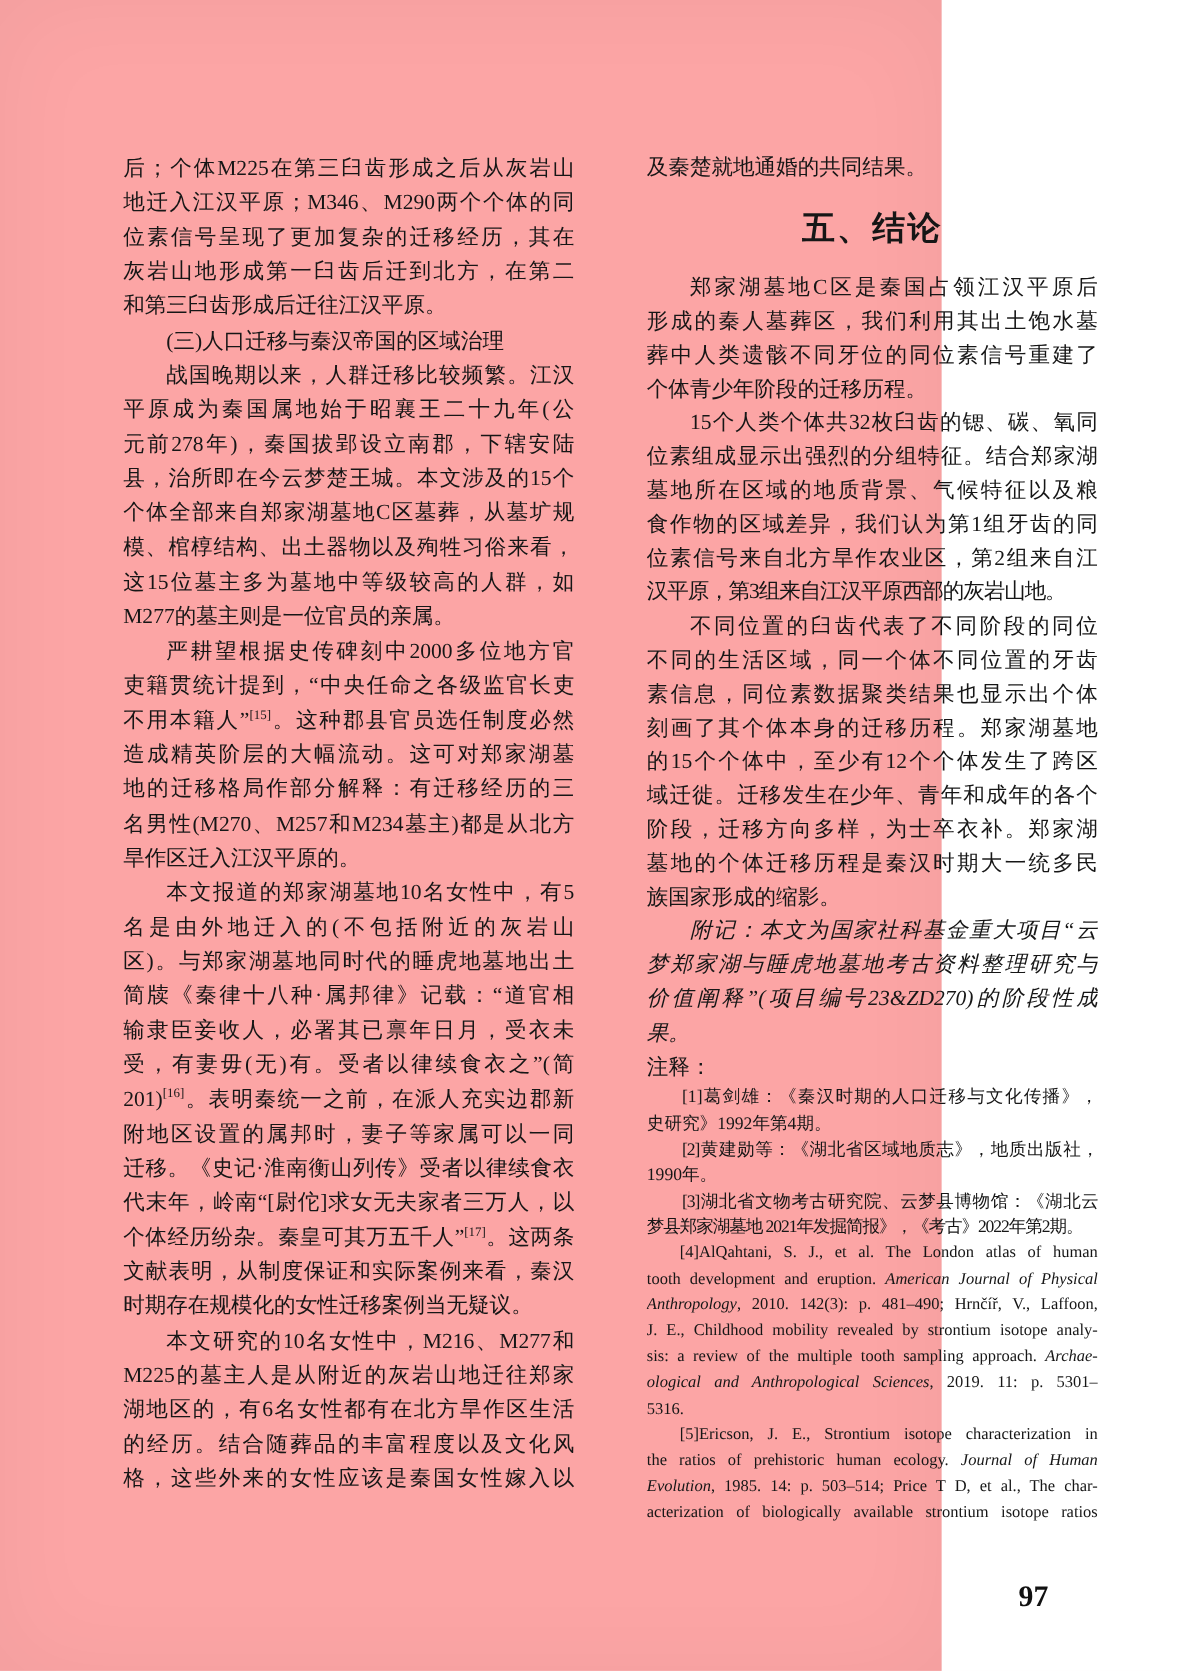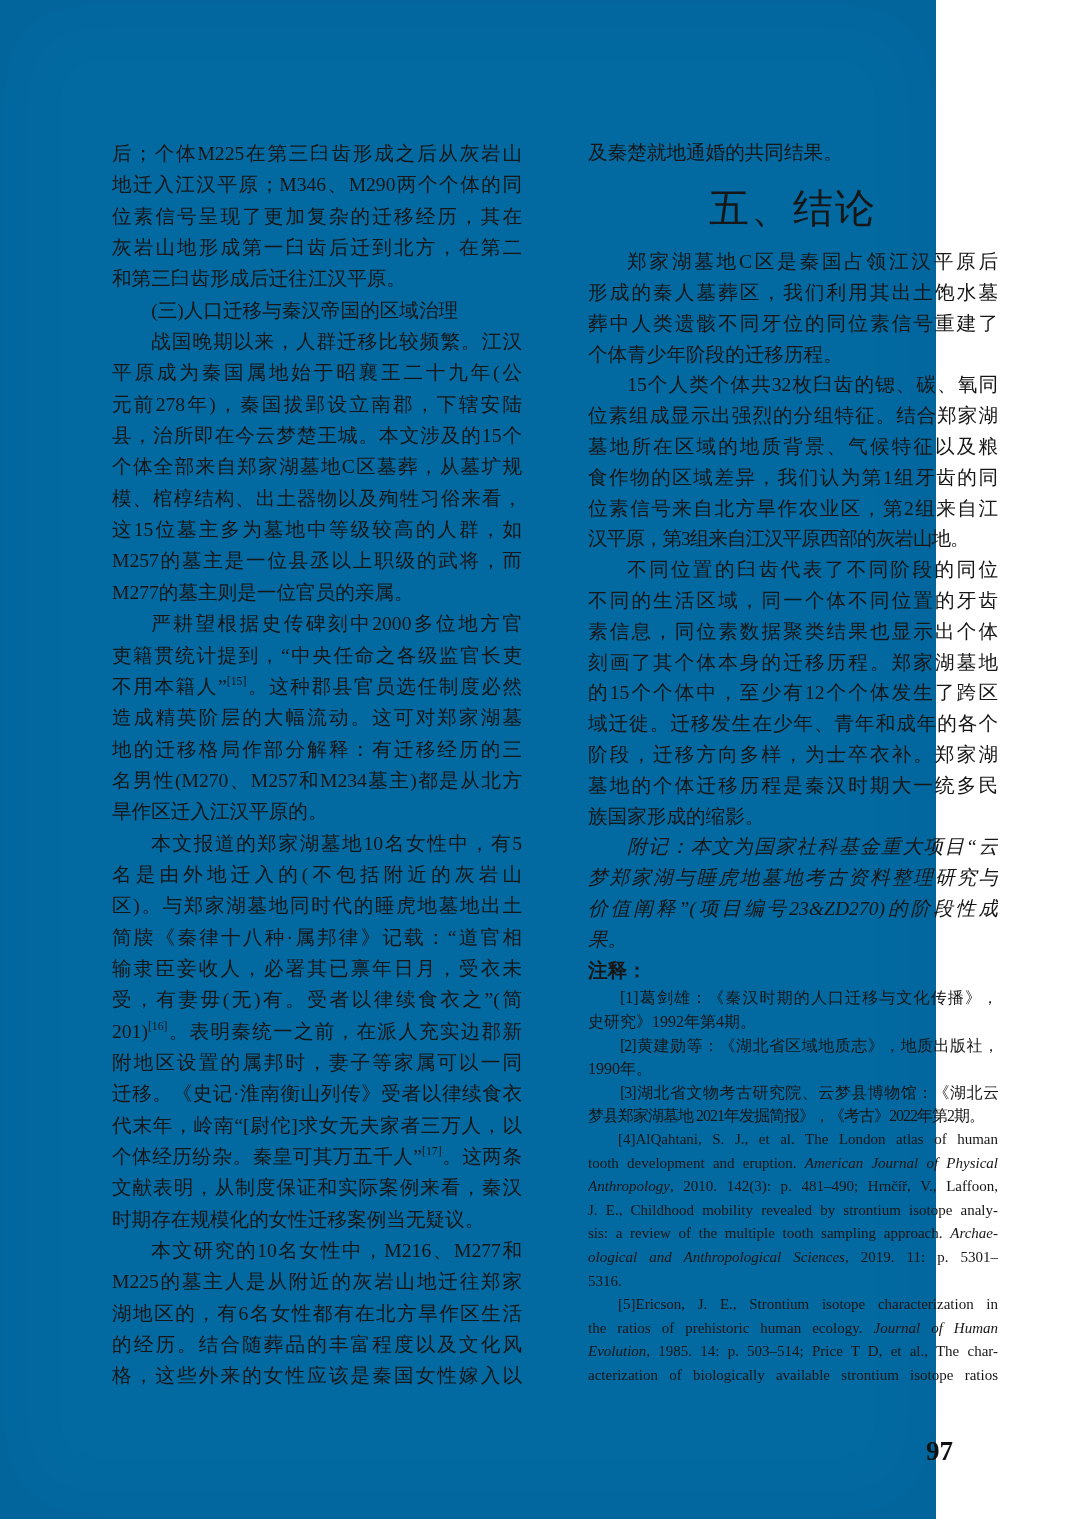--- a/index.html
+++ b/index.html
@@ -3,22 +3,22 @@
 <meta charset="utf-8">
 <style>
   html, body {
     margin: 0; padding: 0;
     width: 1080px; height: 1519px;
     background: #ffffff;
     overflow: hidden;
   }
   .page {
     position: relative;
-    width: 936px; height: 1519px;
-    background: #0369a1;
+    width: 856px; height: 1519px;
+    background: #fca5a5;
     box-shadow: inset 0 0 90px rgba(0,0,0,0.045);
     font-family: "Liberation Serif", "DejaVu Serif", serif;
     color: #161616;
   }
   .col {
     position: absolute;
     top: 138px;
     width: 410px;
   }
   .col-left  { left: 112px; }
@@ -31,27 +31,27 @@
     overflow: hidden;
   }
   .col-left  .line { line-height: 31.35px; height: 31.35px; }
   .col-right .line { line-height: 30.8px;  height: 30.8px;  }
 
   .line.end { text-align-last: left; }
   .line.ind { text-indent: 2em; }
 
   .col-right .line.heading {
     height: 78.5px; line-height: 78.5px;
-    font-size: 40px; font-weight: 400;
+    font-size: 30px; font-weight: 700;
     font-family: "Liberation Sans", "DejaVu Sans", sans-serif;
     text-align: right; text-align-last: center;
     letter-spacing: 2px;
   }
   .line.kai   { font-style: italic; }
-  .line.notes { font-weight: 700; }
+  .line.notes { font-weight: 400; }
 
   .col-right .line.fn-cn,
   .col-right .line.fn-en { line-height: 23.6px; height: 23.6px; }
   .line.fn-cn { font-size: 16px; }
   .line.fn-en { font-size: 15px; }
   .line.tight { letter-spacing: -1px; }
 
   .line sup {
     font-size: 60%;
     vertical-align: super;
@@ -78,21 +78,20 @@
       <div class="line"><span>灰岩山地形成第一臼齿后迁到北方，在第二</span></div>
       <div class="line end"><span>和第三臼齿形成后迁往江汉平原。</span></div>
       <div class="line ind end"><span>(三)人口迁移与秦汉帝国的区域治理</span></div>
       <div class="line ind"><span>战国晚期以来，人群迁移比较频繁。江汉</span></div>
       <div class="line"><span>平原成为秦国属地始于昭襄王二十九年(公</span></div>
       <div class="line"><span>元前278年)，秦国拔郢设立南郡，下辖安陆</span></div>
       <div class="line"><span>县，治所即在今云梦楚王城。本文涉及的15个</span></div>
       <div class="line"><span>个体全部来自郑家湖墓地C区墓葬，从墓圹规</span></div>
       <div class="line"><span>模、棺椁结构、出土器物以及殉牲习俗来看，</span></div>
       <div class="line"><span>这15位墓主多为墓地中等级较高的人群，如</span></div>
-      <div class="line"><span>M257的墓主是一位县丞以上职级的武将，而</span></div>
       <div class="line end"><span>M277的墓主则是一位官员的亲属。</span></div>
       <div class="line ind"><span>严耕望根据史传碑刻中2000多位地方官</span></div>
       <div class="line"><span>吏籍贯统计提到，“中央任命之各级监官长吏</span></div>
       <div class="line"><span>不用本籍人”</span><sup>[15]</sup><span>。这种郡县官员选任制度必然</span></div>
       <div class="line"><span>造成精英阶层的大幅流动。这可对郑家湖墓</span></div>
       <div class="line"><span>地的迁移格局作部分解释：有迁移经历的三</span></div>
       <div class="line"><span>名男性(M270、M257和M234墓主)都是从北方</span></div>
       <div class="line end"><span>旱作区迁入江汉平原的。</span></div>
       <div class="line ind"><span>本文报道的郑家湖墓地10名女性中，有5</span></div>
       <div class="line"><span>名是由外地迁入的(不包括附近的灰岩山</span></div>

